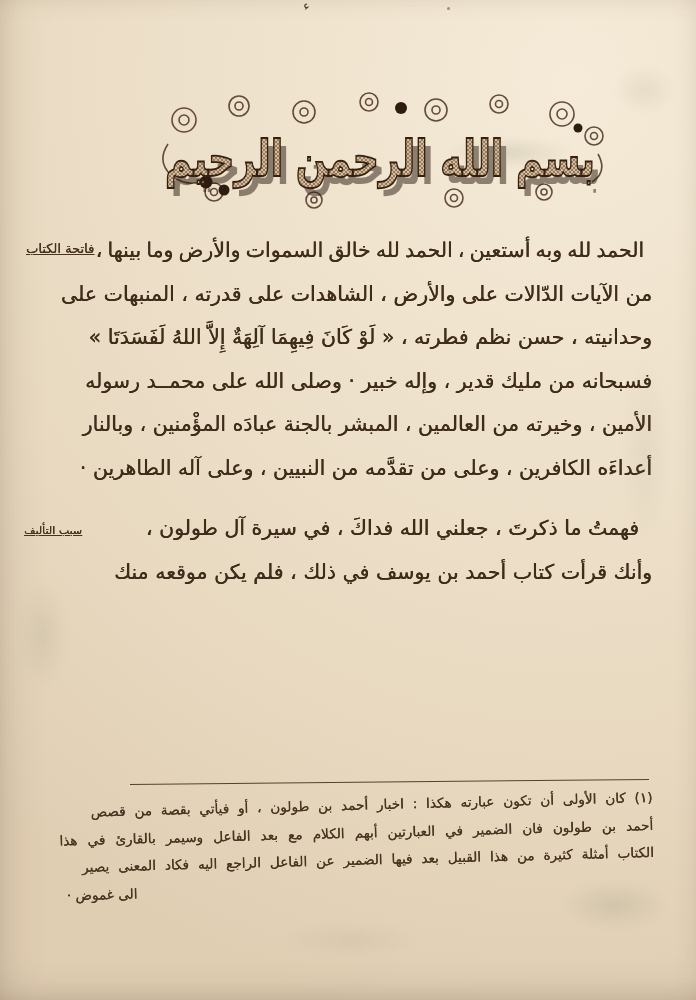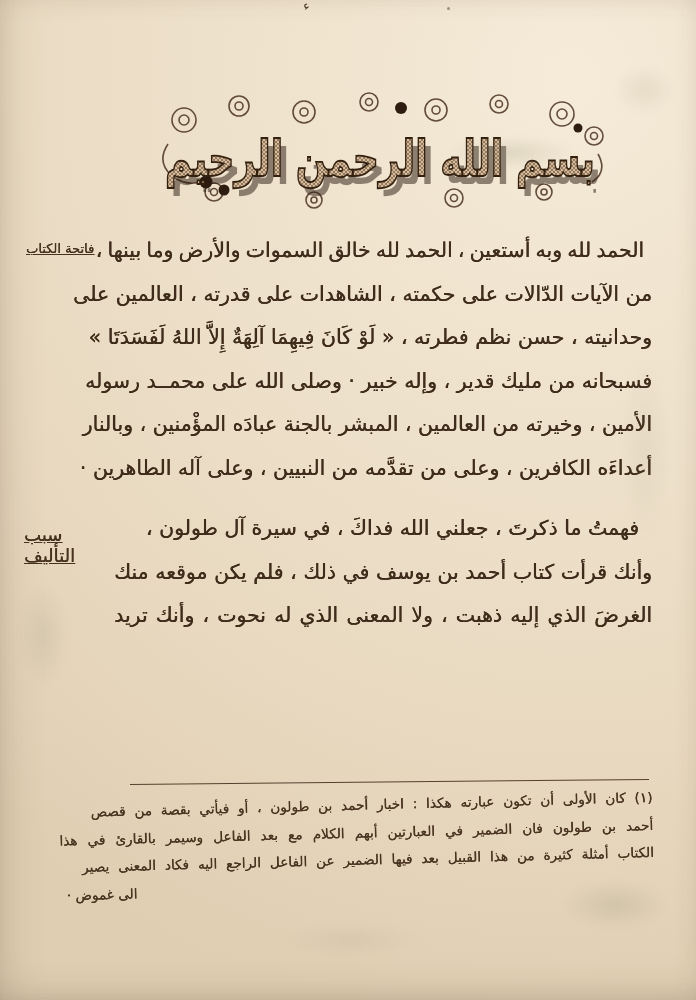--- a/index.html
+++ b/index.html
@@ -31,21 +31,21 @@
   .ornament{position:absolute;left:154px;top:84px;width:454px;height:134px;}
   .ornament svg{display:block;width:100%;height:100%;}
   
   .margin-note{
     position:absolute;direction:rtl;text-align:left;
     color:#46321f;letter-spacing:0;
     text-shadow:.3px 0 0 currentColor;
     text-decoration:underline;
   }
   .mn1{top:241px;left:26px;width:90px;font-size:13px;}
-  .mn2{top:524px;left:24px;width:90px;font-size:18px;}
+  .mn2{top:524px;left:24px;width:90px;font-size:11px;}
   
   .para{
     position:absolute;right:44px;width:538px;direction:rtl;
     font-size:20.5px;color:#3f2c1b;
     text-shadow:.4px 0 0 currentColor;
   }
   .p1{top:229px;}
   .p2{top:507px;}
   .ln{margin:0;line-height:43.5px;white-space:nowrap;}
   .j{text-align:justify;text-align-last:justify;}
@@ -140,31 +140,30 @@
 
       <text x="226" y="92" text-anchor="middle" direction="rtl" font-family="'DejaVu Sans',sans-serif" font-weight="bold" font-size="50" textLength="430" lengthAdjust="spacingAndGlyphs" fill="url(#ht)" stroke="#33200f" stroke-width="1.8">بسم الله الرحمن الرحيم</text>
     </svg>
   </div>
 
   <div class="margin-note mn1">فاتحة الكتاب</div>
   <div class="margin-note mn2">سبب التأليف</div>
 
   <div class="para p1">
     <p class="ln j ind1">الحمد لله وبه أستعين ، الحمد لله خالق السموات والأرض وما بينها ،</p>
-    <p class="ln j">من الآيات الدّالات على حكمته ، الشاهدات على قدرته ، العالمين على</p>
+    <p class="ln j">من الآيات الدّالات على والأرض ، الشاهدات على قدرته ، المنبهات على</p>
     <p class="ln j">وحدانيته ، حسن نظم فطرته ، « لَوْ كَانَ فِيهِمَا آلِهَةٌ إِلاَّ اللهُ لَفَسَدَتَا »</p>
     <p class="ln j">فسبحانه من مليك قدير ، وإله خبير · وصلى الله على محمــد رسوله</p>
     <p class="ln j">الأمين ، وخيرته من العالمين ، المبشر بالجنة عبادَه المؤْمنين ، وبالنار</p>
     <p class="ln j">أعداءَه الكافرين ، وعلى من تقدَّمه من النبيين ، وعلى آله الطاهرين ·</p>
   </div>
 
   <div class="para p2">
     <p class="ln r ind2">فهمتُ ما ذكرتَ ، جعلني الله فداكَ ، في سيرة آل طولون ،</p>
     <p class="ln j">وأنك قرأت كتاب أحمد بن يوسف في ذلك ، فلم يكن موقعه منك</p>
-    <p class="ln j">الغرضَ الذي إليه ذهبت ، ولا المعنى الذي له نحوت ، وأنك تريد</p>
   </div>
 
   <div class="fn-rule"></div>
   <div class="footnote">
     <p class="fln j fl1">(١) كان الأولى أن تكون عبارته هكذا : اخبار أحمد بن طولون ، أو فيأتي بقصة من قصص</p>
     <p class="fln j">أحمد بن طولون فان الضمير في العبارتين أبهم الكلام مع بعد الفاعل وسيمر بالقارئ في هذا</p>
     <p class="fln j fl3">الكتاب أمثلة كثيرة من هذا القبيل بعد فيها الضمير عن الفاعل الراجع اليه فكاد المعنى يصير</p>
     <p class="fln fl4">الى غموض ·</p>
   </div>
 

